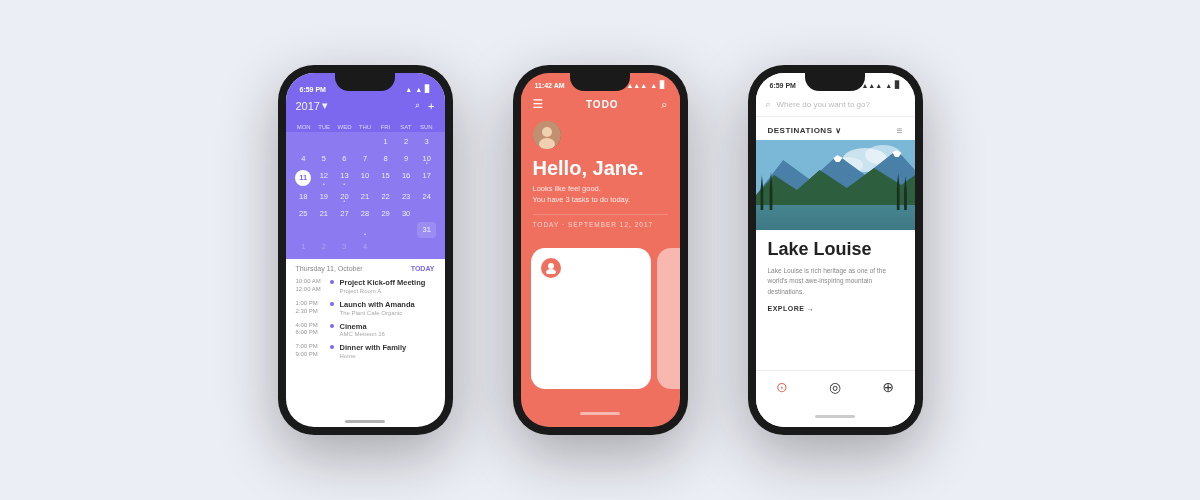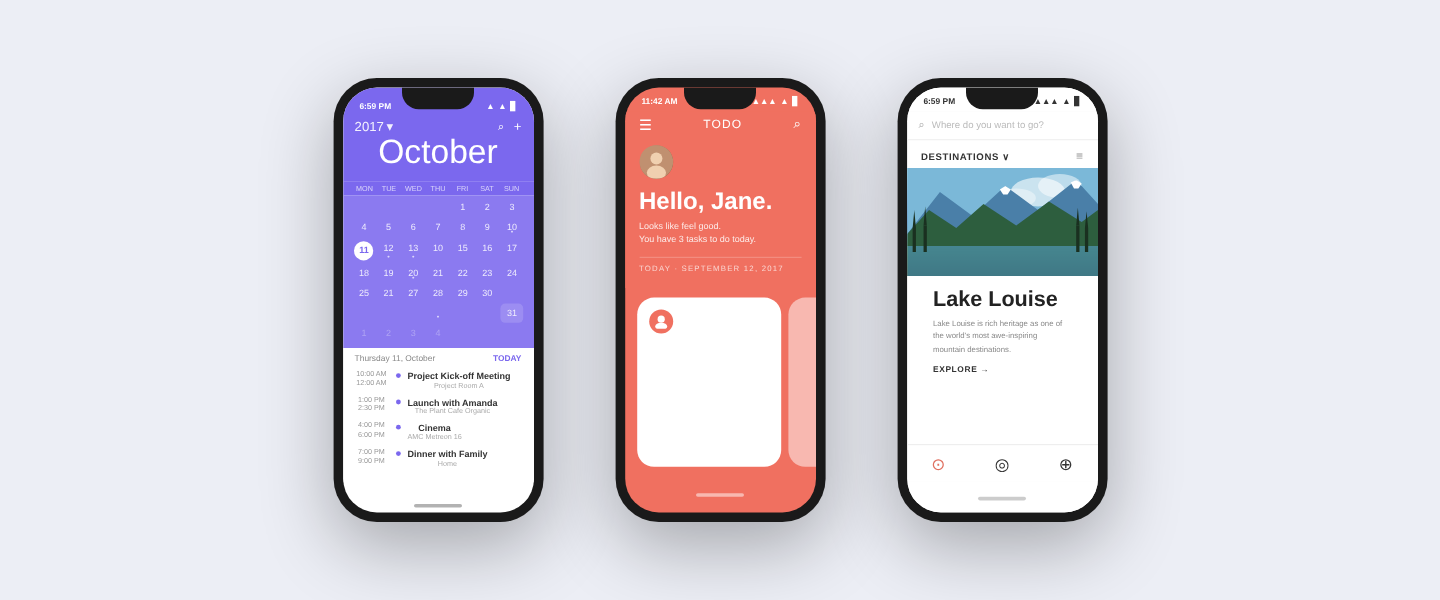--- a/index.html
+++ b/index.html
@@ -134,21 +134,20 @@
       font-size: 6px;
       color: rgba(255,255,255,0.7);
     }
     .cal-cell.grayed {
       color: rgba(255,255,255,0.3);
     }
     .cal-list {
       background: white;
       flex: 1;
       padding: 6px 10px;
-      text-align: center;
     }
     .cal-list-header {
       display: flex;
       justify-content: space-between;
       margin-bottom: 6px;
     }
     .cal-list-date {
       font-size: 7px;
       color: #888;
     }
@@ -214,21 +213,21 @@
       flex-shrink: 0;
     }
     .todo-nav {
       display: flex;
       justify-content: space-between;
       align-items: center;
       margin-bottom: 10px;
     }
     .todo-title {
       font-size: 10px;
-      font-weight: 400;
+      font-weight: 700;
       color: white;
       letter-spacing: 1px;
       text-align: center;
       flex: 1;
     }
     .todo-avatar {
       width: 28px;
       height: 28px;
       border-radius: 50%;
       background: linear-gradient(135deg, #c0a080, #806040);
@@ -376,21 +375,21 @@
     }
     .travel-image {
       width: 100%;
       height: 90px;
       background: linear-gradient(180deg, #87ceeb 0%, #5b9bd5 30%, #3a7bc8 50%, #2d6b3e 75%, #1a4020 100%);
       position: relative;
       overflow: hidden;
     }
     .travel-content {
       background: white;
-      padding: 10px 22px;
+      padding: 10px 12px;
       flex: 1;
     }
     .travel-place-name {
       font-size: 18px;
       font-weight: 600;
       color: #222;
       line-height: 1.1;
     }
     .travel-description {
       font-size: 6.5px;
@@ -439,21 +438,20 @@
       <div class="cal-year-row">
         <div class="cal-year">
           <span>2017</span>
           <span>▾</span>
         </div>
         <div class="cal-year-icons">
           <span style="color:white;font-size:9px;">⌕</span>
           <span style="color:white;font-size:11px;">+</span>
         </div>
       </div>
-      <div class="cal-month-name">October</div>
     </div>
 
     <div class="cal-days-header">
       <div class="cal-day-label">MON</div>
       <div class="cal-day-label">TUE</div>
       <div class="cal-day-label">WED</div>
       <div class="cal-day-label">THU</div>
       <div class="cal-day-label">FRI</div>
       <div class="cal-day-label">SAT</div>
       <div class="cal-day-label">SUN</div>

